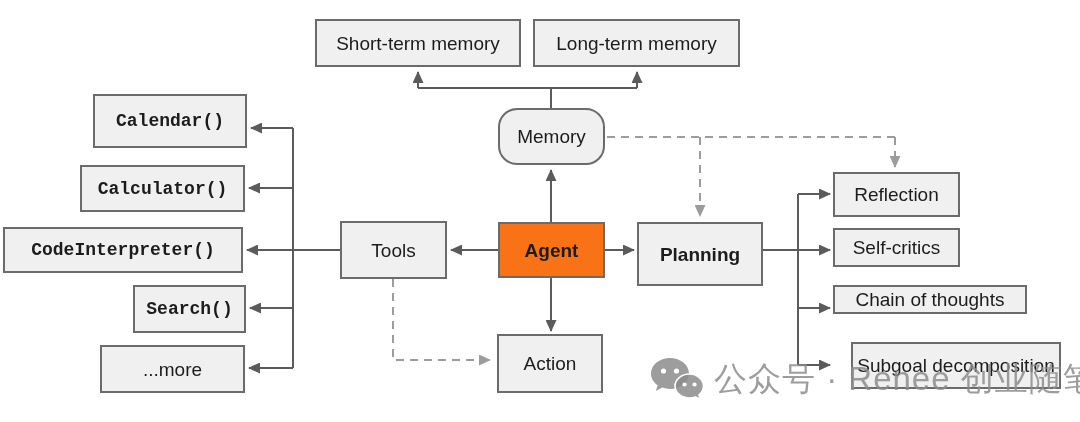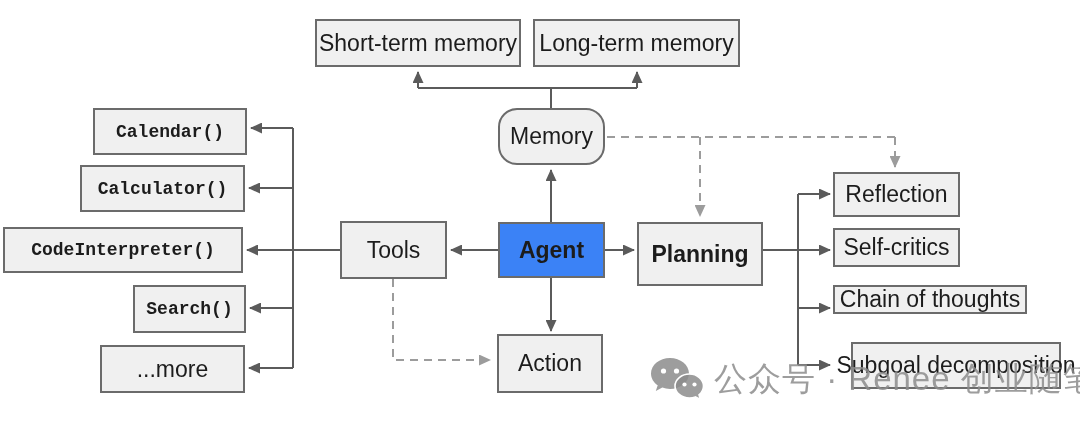--- a/index.html
+++ b/index.html
@@ -19,31 +19,31 @@
   .node {
     position: absolute;
     z-index: 2;
     box-sizing: border-box;
     background: #f0f0f0;
     border: 2px solid #6b6b6b;
     color: #1c1c1c;
     display: flex;
     align-items: center;
     justify-content: center;
-    font-size: 23px;
+    font-size: 19px;
     line-height: 1;
     white-space: nowrap;
   }
   .node.mono {
     font-family: "Liberation Mono", monospace;
     font-weight: bold;
     font-size: 18px;
   }
   .node.agent {
-    background: #3b82f6;
+    background: #f97316;
     font-weight: bold;
   }
   #watermark {
     position: absolute;
     z-index: 3;
     left: 650px;
     top: 356px;
     display: flex;
     align-items: center;
     gap: 10px;
@@ -108,21 +108,21 @@
 
   <div class="node" style="left:315px; top:19px; width:206px; height:48px;">Short-term memory</div>
   <div class="node" style="left:533px; top:19px; width:207px; height:48px;">Long-term memory</div>
 
   <div class="node" style="left:498px; top:108px; width:107px; height:57px;border-radius:19px;">Memory</div>
   <div class="node" style="left:340px; top:221px; width:107px; height:58px;">Tools</div>
   <div class="node agent" style="left:498px; top:222px; width:107px; height:56px;">Agent</div>
   <div class="node" style="left:637px; top:222px; width:126px; height:64px;font-weight:bold;">Planning</div>
   <div class="node" style="left:497px; top:334px; width:106px; height:59px;">Action</div>
 
-  <div class="node mono" style="left:93px; top:108px; width:154px; height:47px;">Calendar()</div>
+  <div class="node mono" style="left:93px; top:94px; width:154px; height:54px;">Calendar()</div>
   <div class="node mono" style="left:80px; top:165px; width:165px; height:47px;">Calculator()</div>
   <div class="node mono" style="left:3px; top:227px; width:240px; height:46px;">CodeInterpreter()</div>
   <div class="node mono" style="left:133px; top:285px; width:113px; height:48px;">Search()</div>
   <div class="node" style="left:100px; top:345px; width:145px; height:48px;text-align:center;">...more</div>
 
   <div class="node" style="left:833px; top:172px; width:127px; height:45px;">Reflection</div>
   <div class="node" style="left:833px; top:228px; width:127px; height:39px;">Self-critics</div>
   <div class="node" style="left:833px; top:285px; width:194px; height:29px;">Chain of thoughts</div>
   <div class="node" style="left:851px; top:342px; width:210px; height:47px;">Subgoal decomposition</div>
 

